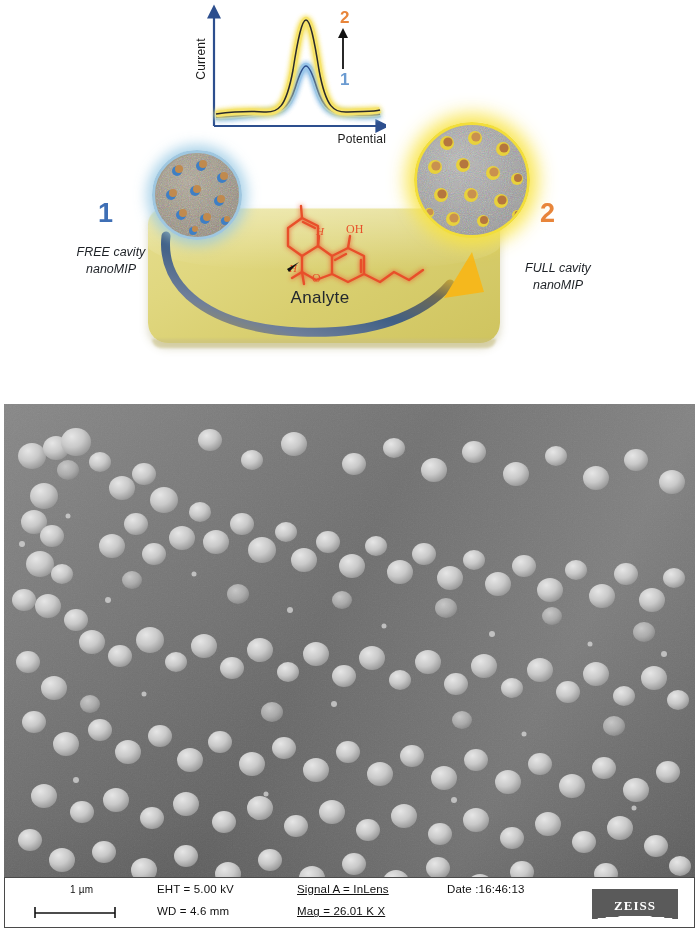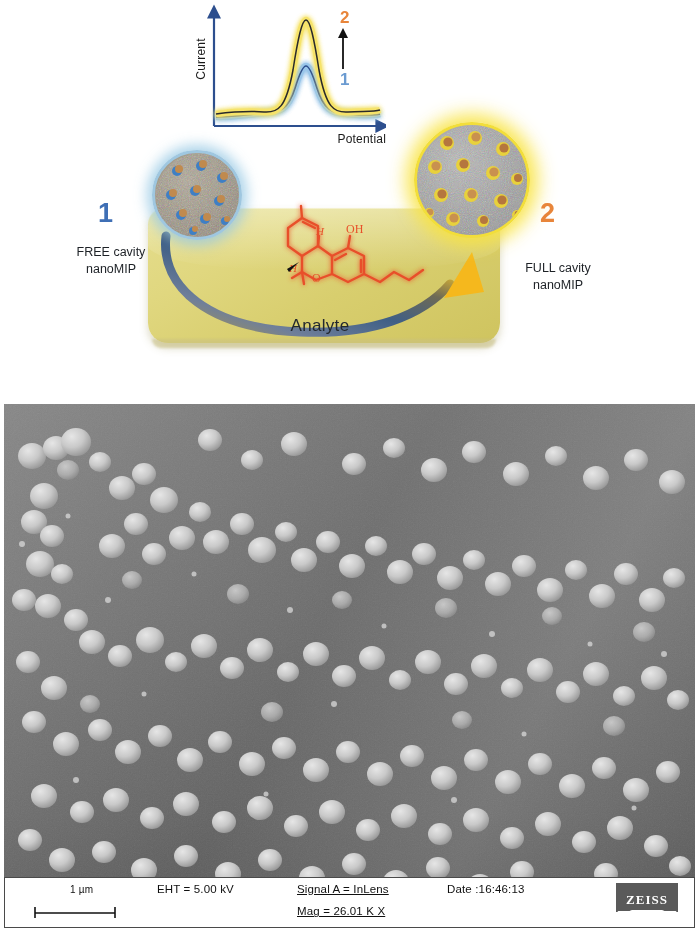--- a/index.html
+++ b/index.html
@@ -51,21 +51,21 @@
     pointer-events:none;
   }
 
   
   #flow-arrow { position: absolute; left: 150px; top: 228px; }
 
   
   #analyte-mol { position: absolute; left: 262px; top: 200px; }
   #analyte-label {
     position: absolute; left: 250px; top: 288px; width: 140px; text-align: center;
-    font-size: 17px; color: #23282e; letter-spacing: .3px; margin-top: 28px;
+    font-size: 17px; color: #23282e; letter-spacing: .3px;
   }
 
   
   .mip { position: absolute; border-radius: 50%; }
   #mip-free {
     left: 152px; top: 150px; width: 90px; height: 90px;
     background: radial-gradient(circle at 38% 32%, #b0a896 0%, #9d9484 55%, #8b8272 100%);
     border: 3px solid #9fc7e0;
     box-shadow: 0 0 13px 5px rgba(150,200,228,.80);
     overflow: hidden;
@@ -78,21 +78,21 @@
     overflow: hidden;
   }
   .speckle { position: absolute; inset: 0; border-radius: 50%; opacity: .55; }
 
   
   .side-num { position: absolute; font-size: 27px; font-weight: bold; }
   #num-1 { left: 98px; top: 198px; color: #3f6fb5; }
   #num-2 { left: 540px; top: 198px; color: #e8853a; }
   .side-cap {
     position: absolute; width: 128px; text-align: center;
-    font-size: 12.5px; color: #1d2126; line-height: 1.35;
+    font-size: 12.5px; color: #1d2126; line-height: 1.35; font-style: italic;
   }
   #cap-1 { left: 47px; top: 244px; }
   #cap-2 { left: 494px; top: 260px; }
 
   
   #sem-panel { position: absolute; left: 4px; top: 404px; width: 691px; height: 524px; background: #6f6f6f; }
   #sem-image { position: absolute; inset: 0; overflow: hidden; }
   #sem-grad {
     position: absolute; inset: 0;
     background:
@@ -110,21 +110,21 @@
   #scalebar-cell { width: 152px; position: relative; padding: 6px 0 0 28px; flex: none; }
   #scalebar-cell .sb-text { font-size: 10px; color: #111; letter-spacing: .2px; margin-left: 37px; }
   #scalebar-cell .sb-draw { position: absolute; left: 28px; top: 27px; }
   .info-col { flex: none; padding-top: 0; line-height: 1.95; white-space: nowrap; }
   #col-eht { width: 140px; }
   #col-signal { width: 150px; text-decoration: underline; }
   #col-date { width: 160px; }
   .info-col .row { font-size: 11.5px; letter-spacing: .15px; }
   #zeiss-cell { flex: 1; position: relative; }
   #zeiss-logo {
-    position: absolute; right: 16px; top: 5px; width: 62px; height: 40px;
+    position: absolute; right: 16px; top: 11px; width: 86px; height: 40px;
     background: #5a5a5a; color: #fff;
     font-size: 13px; font-weight: bold; letter-spacing: 1px;
     display: flex; align-items: flex-start; justify-content: center; padding-top: 9px;
     font-family: "Liberation Serif", serif;
     -webkit-mask-image: radial-gradient(ellipse 64px 13px at 50% 100%, transparent 0 99%, #000 100%);
     mask-image: radial-gradient(ellipse 64px 13px at 50% 100%, transparent 0 99%, #000 100%);
   }
 </style>
 </head>
 <body>
@@ -534,20 +534,21 @@
       <div class="sb-text">1 µm</div>
       <svg class="sb-draw" width="86" height="14" viewBox="0 0 86 14">
         <line x1="2" y1="2" x2="2" y2="13" stroke="#111" stroke-width="1.6"></line>
         <line x1="2" y1="8" x2="82" y2="8" stroke="#111" stroke-width="1.6"></line>
         <line x1="82" y1="2" x2="82" y2="13" stroke="#111" stroke-width="1.6"></line>
       </svg>
     </div>
 
     <div class="info-col" id="col-eht">
       <div class="row">EHT = 5.00 kV</div>
+      <div class="row">WD = 4.6 mm</div>
     </div>
 
     <div class="info-col" id="col-signal">
       <div class="row">Signal A = InLens</div>
       <div class="row">Mag =  26.01 K X</div>
     </div>
 
     <div class="info-col" id="col-date">
       <div class="row">Date :16:46:13</div>
     </div>

